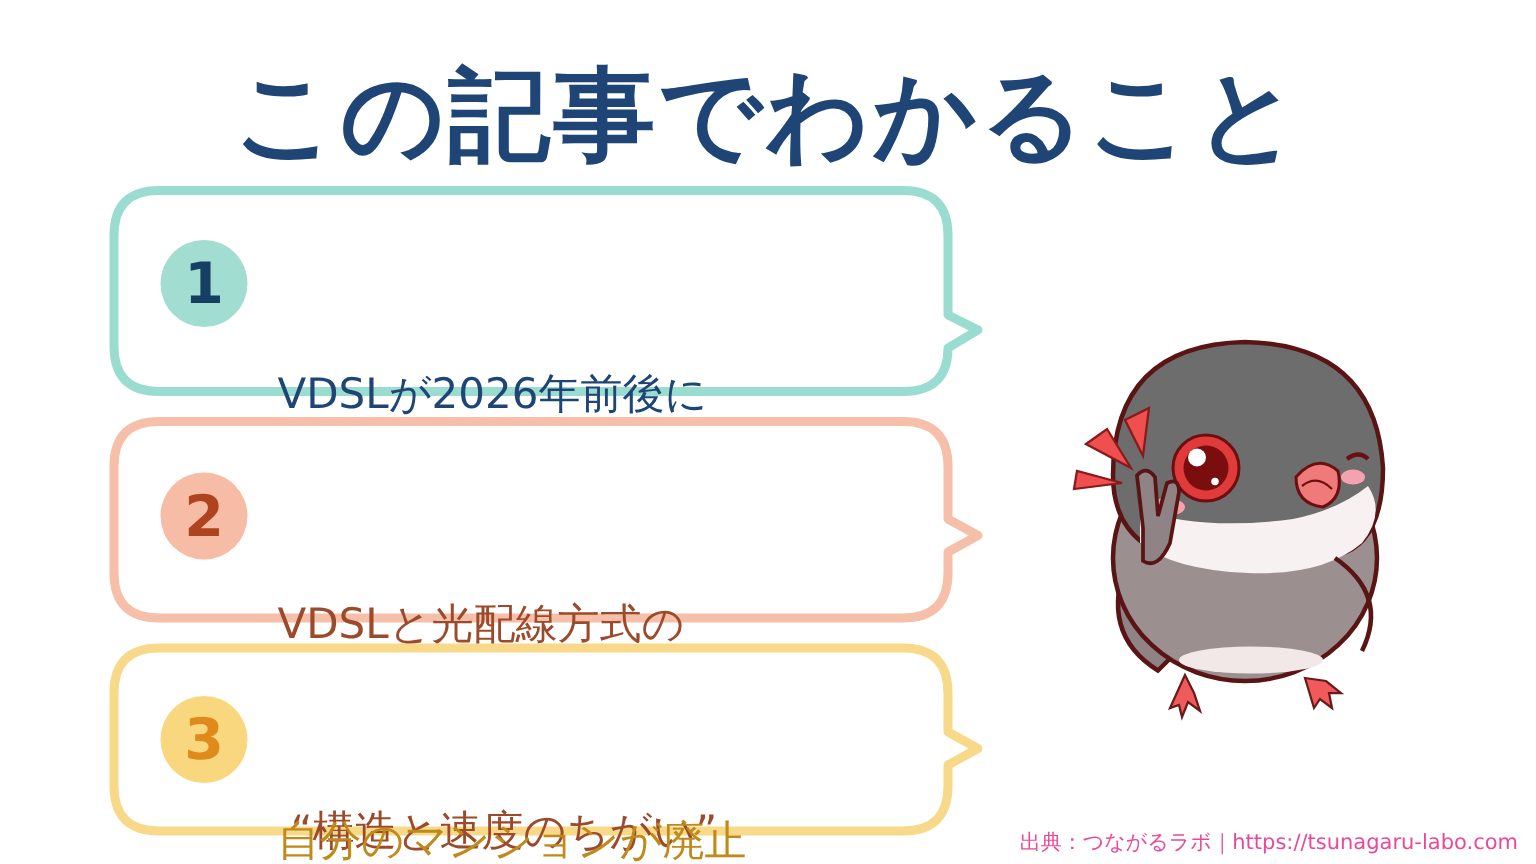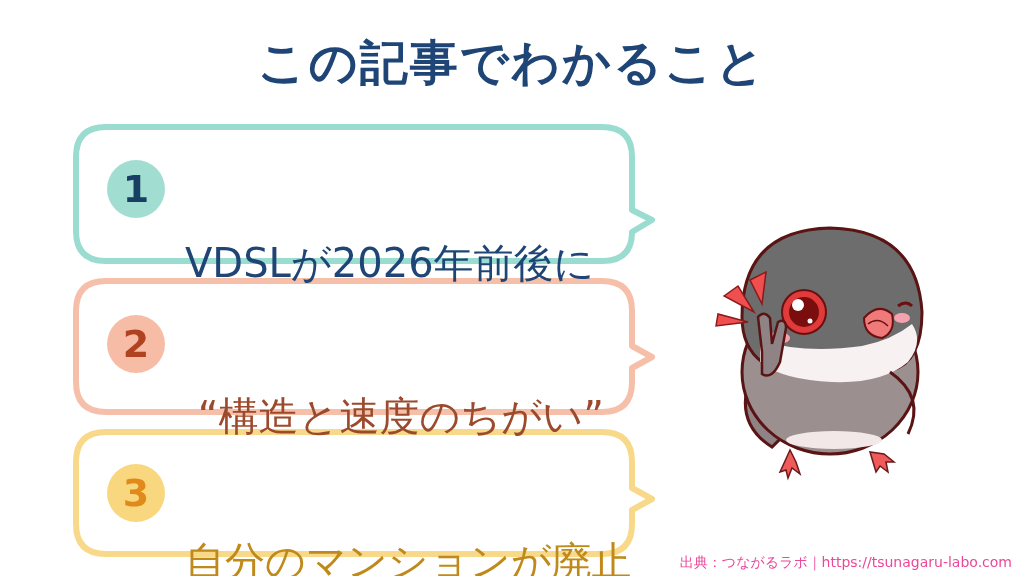--- a/index.html
+++ b/index.html
@@ -2,35 +2,35 @@
 <html><head>
 <meta charset="utf-8">
 <style>
   html, body { margin:0; padding:0; }
   body {
     width:1024px; height:576px; overflow:hidden; background:#ffffff;
     position:relative;
     font-family: "DejaVu Sans", "Liberation Sans", sans-serif;
   }
   .title {
-    position:absolute; left:0; width:1024px; top:24px;
-    text-align:center; font-weight:bold; font-size:48px; color:#1e4575;
+    position:absolute; left:0; width:1024px; top:40px;
+    text-align:center; font-weight:bold; font-size:68px; color:#1e4575;
     letter-spacing:2px; line-height:76px;
   }
   .bubble-svg { position:absolute; left:0; top:0; }
   .item {
     position:absolute; left:75px; width:560px;
   }
   .num {
     position:absolute; width:58px; height:58px; border-radius:50%;
     left:32px; font-weight:bold; font-size:38px; line-height:58px;
     text-align:center;
   }
   .text {
-    position:absolute; left:110px; font-size:40px; line-height:46px;
+    position:absolute; left:110px; font-size:28px; line-height:46px;
     white-space:pre;
   }
   .footer {
     position:absolute; right:12px; top:552px; font-size:14px; color:#ec4899;
     line-height:20px;
   }
   .bird { position:absolute; left:712px; top:222px; }
 </style>
 </head>
 <body>
@@ -49,20 +49,21 @@
 <div class="item" style="top:127px;height:134px;">
   <div class="num" style="top:33px;background:#a2ddd2;color:#173f63;">1</div>
   <div class="text" style="top:21px;color:#1e4575;">
     <div>VDSLが2026年前後に</div>
   </div>
 </div>
 
 <div class="item" style="top:281px;height:131px;">
   <div class="num" style="top:34px;background:#f7bca6;color:#b0431f;">2</div>
   <div class="text" style="top:20px;color:#9c4a2c;">
+    <div>VDSLと光配線方式の</div>
     <div> “構造と速度のちがい”</div>
   </div>
 </div>
 
 <div class="item" style="top:432px;height:122px;">
   <div class="num" style="top:32px;background:#f9d77e;color:#e18a1c;">3</div>
   <div class="text" style="top:14px;color:#c08a1a;">
     <div>自分のマンションが廃止</div>
     
   </div>

